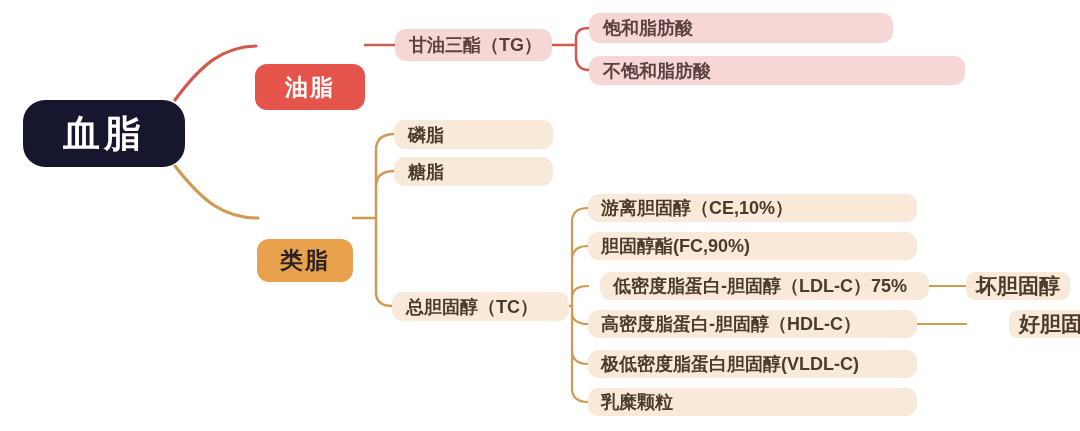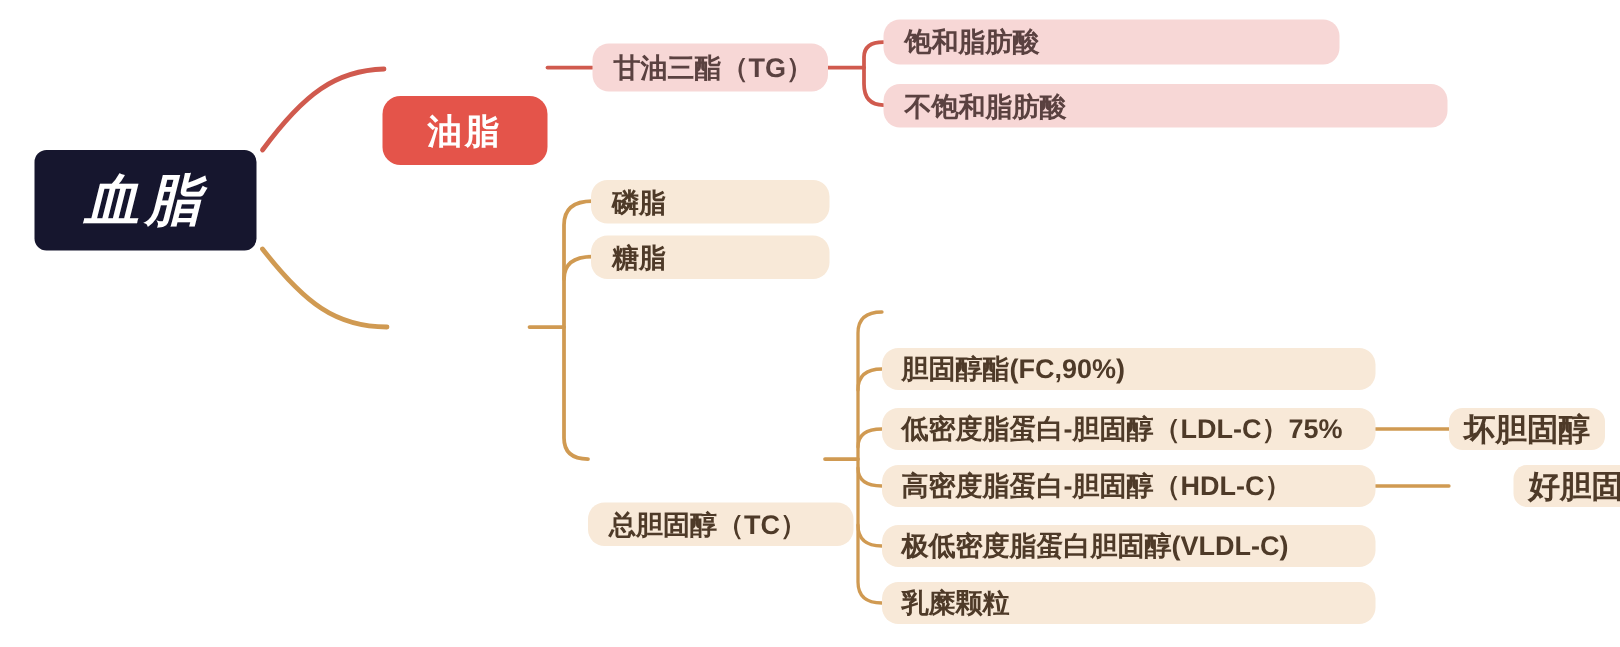--- a/index.html
+++ b/index.html
@@ -17,24 +17,24 @@
   .w-mid{stroke-width:2.5px;}
   .w-thin{stroke-width:2.2px;}
 
   .node{
     position:absolute;z-index:1;
     display:flex;align-items:center;
     box-sizing:border-box;
     white-space:nowrap;
   }
   .root{
-    left:23px;top:100px;width:148px;height:67px;
+    left:23px;top:100px;width:162px;height:67px;
     background:var(--root-bg);color:var(--root-text);
-    border-radius:8px;justify-content:center;
-    font-size:37px;font-weight:800;letter-spacing:4px;font-style:italic;
+    border-radius:22px;justify-content:center;
+    font-size:37px;font-weight:800;letter-spacing:4px;
   }
   .branch{
     border-radius:12px;justify-content:center;
     font-size:23px;font-weight:700;letter-spacing:2px;margin-top:42px;
   }
   .branch.oil{left:255px;top:22px;width:110px;height:46px;
     background:var(--oil-bg);color:var(--oil-text);}
   .branch.lipoid{left:257px;top:197px;width:96px;height:43px;
     background:var(--lipoid-bg);color:var(--lipoid-text);}
 
@@ -43,23 +43,23 @@
     padding-left:14px;border-radius:11px;
   }
   .leaf.pink{background:var(--pink-node-bg);color:var(--pink-node-text);}
   .leaf.cream{background:var(--cream-node-bg);color:var(--cream-node-text);}
 
   .tg{left:395px;top:29px;width:157px;height:32px;}
   .sat{left:589px;top:13px;width:304px;height:30px;}
   .unsat{left:589px;top:56px;width:376px;height:29px;}
   .phos{left:394px;top:120px;width:159px;height:29px;}
   .glyco{left:394px;top:157px;width:159px;height:29px;}
-  .tc{left:392px;top:292px;width:177px;height:29px;margin-top:43px;}
+  .tc{left:392px;top:292px;width:177px;height:29px;}
   .tcc{left:588px;width:329px;height:28px;padding-left:13px;}
-  .tcc0{top:194px;} .tcc1{top:232px;} .tcc2{top:272px;}
+  .tcc0{top:194px;} .tcc1{top:232px;} .tcc2{top:272px;margin-left:12px;}
   .tcc3{top:310px;} .tcc4{top:350px;} .tcc5{top:388px;}
   .note-box{
     width:104px;height:28px;justify-content:center;padding-left:0;
     font-size:21px;border-radius:9px;
   }
   .bad{left:966px;top:272px;}
   .good{left:966px;top:310px;margin-left:43px;}
 </style>
 </head>
 <body>
@@ -87,24 +87,26 @@
     <path class="wire-orange w-thin" d="M 917 324 L 966 324"></path>
   </svg>
 
   <div class="node root">血脂</div>
 
   <div class="node branch oil">油脂</div>
   <div class="node leaf pink tg">甘油三酯（TG）</div>
   <div class="node leaf pink sat">饱和脂肪酸</div>
   <div class="node leaf pink unsat">不饱和脂肪酸</div>
 
+  <div class="node branch lipoid">类脂</div>
   <div class="node leaf cream phos">磷脂</div>
   <div class="node leaf cream glyco">糖脂</div>
   <div class="node leaf cream tc">总胆固醇（TC）</div>
 
+  <div class="node leaf cream tcc tcc0">游离胆固醇（CE,10%）</div>
   <div class="node leaf cream tcc tcc1">胆固醇酯(FC,90%)</div>
   <div class="node leaf cream tcc tcc2">低密度脂蛋白-胆固醇（LDL-C）75%</div>
   <div class="node leaf cream tcc tcc3">高密度脂蛋白-胆固醇（HDL-C）</div>
   <div class="node leaf cream tcc tcc4">极低密度脂蛋白胆固醇(VLDL-C)</div>
   <div class="node leaf cream tcc tcc5">乳糜颗粒</div>
 
   <div class="node leaf cream note-box bad">坏胆固醇</div>
   <div class="node leaf cream note-box good">好胆固醇</div>
 
 </div>

